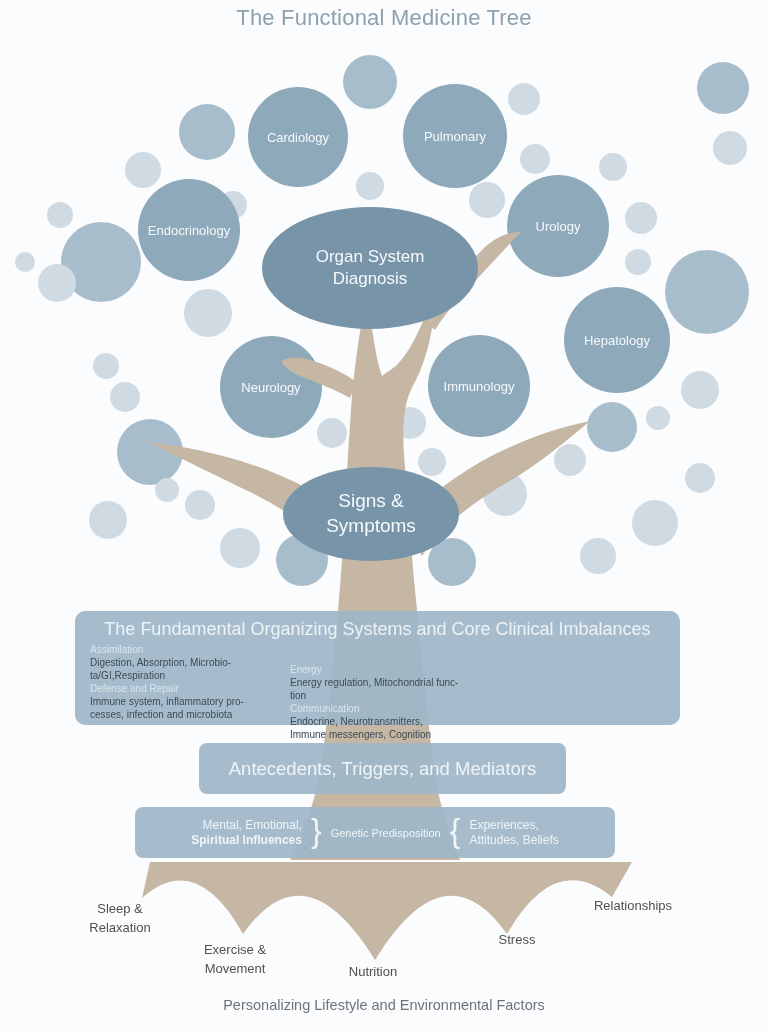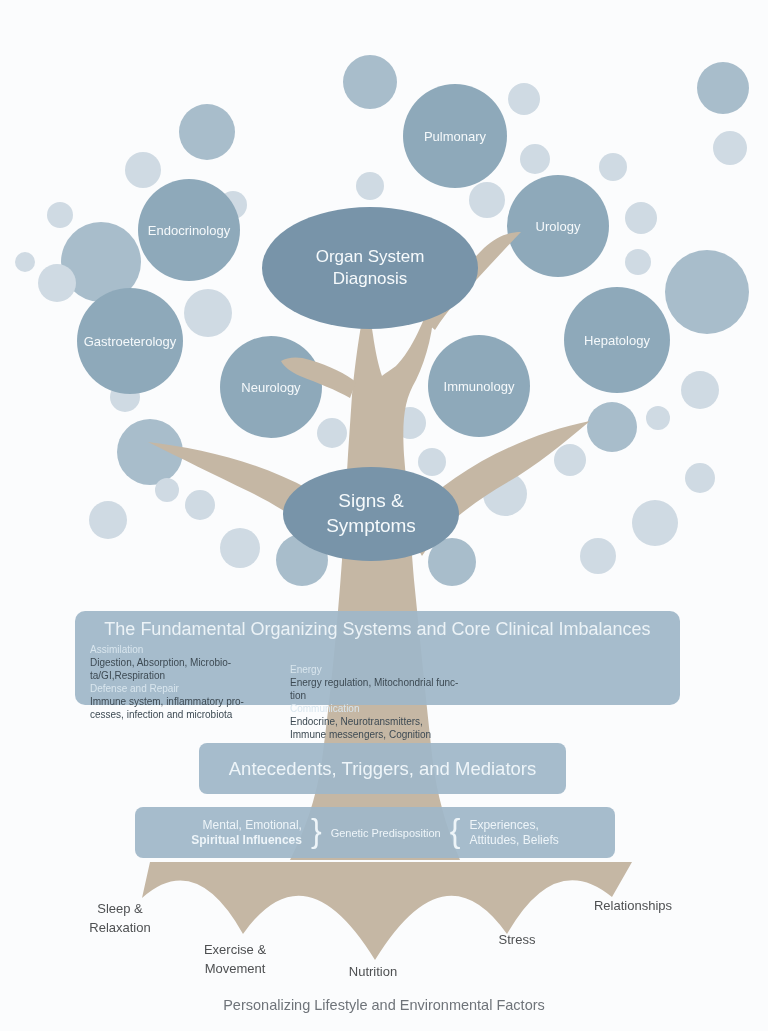--- a/index.html
+++ b/index.html
@@ -61,20 +61,21 @@
   .caption{
     position:absolute;top:997px;left:0;width:768px;text-align:center;
     color:#6f747a;font-size:14.5px;
   }
 </style>
 </head>
 <body>
 
 <div class="stage">
 
+  <div class="page-title">The Functional Medicine Tree</div>
 
   <div id="decor-layer" class="abs" style="left:0;top:0;width:768px;height:1031px;">
       <div class="decor mid" style="left: 343px; top: 55px; width: 54px; height: 54px;"></div>
       <div class="decor mid" style="left: 179px; top: 104px; width: 56px; height: 56px;"></div>
       <div class="decor mid" style="left: 697px; top: 62px; width: 52px; height: 52px;"></div>
       <div class="decor mid" style="left: 61px; top: 222px; width: 80px; height: 80px;"></div>
       <div class="decor mid" style="left: 665px; top: 250px; width: 84px; height: 84px;"></div>
       <div class="decor mid" style="left: 117px; top: 419px; width: 66px; height: 66px;"></div>
       <div class="decor mid" style="left: 587px; top: 402px; width: 50px; height: 50px;"></div>
       <div class="decor mid" style="left: 276px; top: 534px; width: 52px; height: 52px;"></div>
@@ -106,31 +107,31 @@
       <div class="decor light" style="left: 632px; top: 500px; width: 46px; height: 46px;"></div>
       <div class="decor light" style="left: 685px; top: 463px; width: 30px; height: 30px;"></div>
       <div class="decor light" style="left: 220px; top: 528px; width: 40px; height: 40px;"></div>
       <div class="decor light" style="left: 185px; top: 490px; width: 30px; height: 30px;"></div>
       <div class="decor light" style="left: 89px; top: 501px; width: 38px; height: 38px;"></div>
       <div class="decor light" style="left: 580px; top: 538px; width: 36px; height: 36px;"></div>
       <div class="decor light" style="left: 155px; top: 478px; width: 24px; height: 24px;"></div>
     </div>
 
   <div id="node-layer" class="abs" style="left:0;top:0;width:768px;height:1031px;">
+      <div class="node" style="left: 248px; top: 87px; width: 100px; height: 100px;">
+        <span>Cardiology</span>
+      </div>
       <div class="node" style="left: 403px; top: 84px; width: 104px; height: 104px;">
         <span>Pulmonary</span>
       </div>
       <div class="node" style="left: 138px; top: 179px; width: 102px; height: 102px;">
         <span>Endocrinology</span>
       </div>
       <div class="node" style="left: 507px; top: 175px; width: 102px; height: 102px;">
         <span>Urology</span>
-      </div>
-      <div class="node" style="left: 77px; top: 288px; width: 106px; height: 106px;">
-        <span>Gastroeterology</span>
       </div>
       <div class="node" style="left: 564px; top: 287px; width: 106px; height: 106px;">
         <span>Hepatology</span>
       </div>
       <div class="node" style="left: 220px; top: 336px; width: 102px; height: 102px;">
         <span>Neurology</span>
       </div>
       <div class="node" style="left: 428px; top: 335px; width: 102px; height: 102px;">
         <span>Immunology</span>
       </div>
@@ -207,21 +208,21 @@
         </div>
       </div>
       <div class="hub" style="left: 262px; top: 207px; width: 216px; height: 122px; font-size: 17px;">
         <div class="hub-lines">
           <div>Organ System</div>
           <div>Diagnosis</div>
         </div>
       </div>
     </div>
 
-  <div class="panel" style="left:75px;top:611px;width:605px;height:94px;">
+  <div class="panel" style="left:75px;top:611px;width:605px;height:114px;">
     <div class="panel-title">The Fundamental Organizing Systems and Core Clinical Imbalances</div>
     <div id="syscols" class="abs" style="left:-75px;top:-611px;width:768px;height:1031px;pointer-events:none;">
         <div class="syscol" style="left: 90px; top: 643px;">
           <div class="h">Assimilation</div>
           <div class="b">Digestion, Absorption, Microbio-</div>
           <div class="b">ta/GI,Respiration</div>
           <div class="h">Defense and Repair</div>
           <div class="b">Immune system, inflammatory pro-</div>
           <div class="b">cesses, infection and microbiota</div>
         </div>

